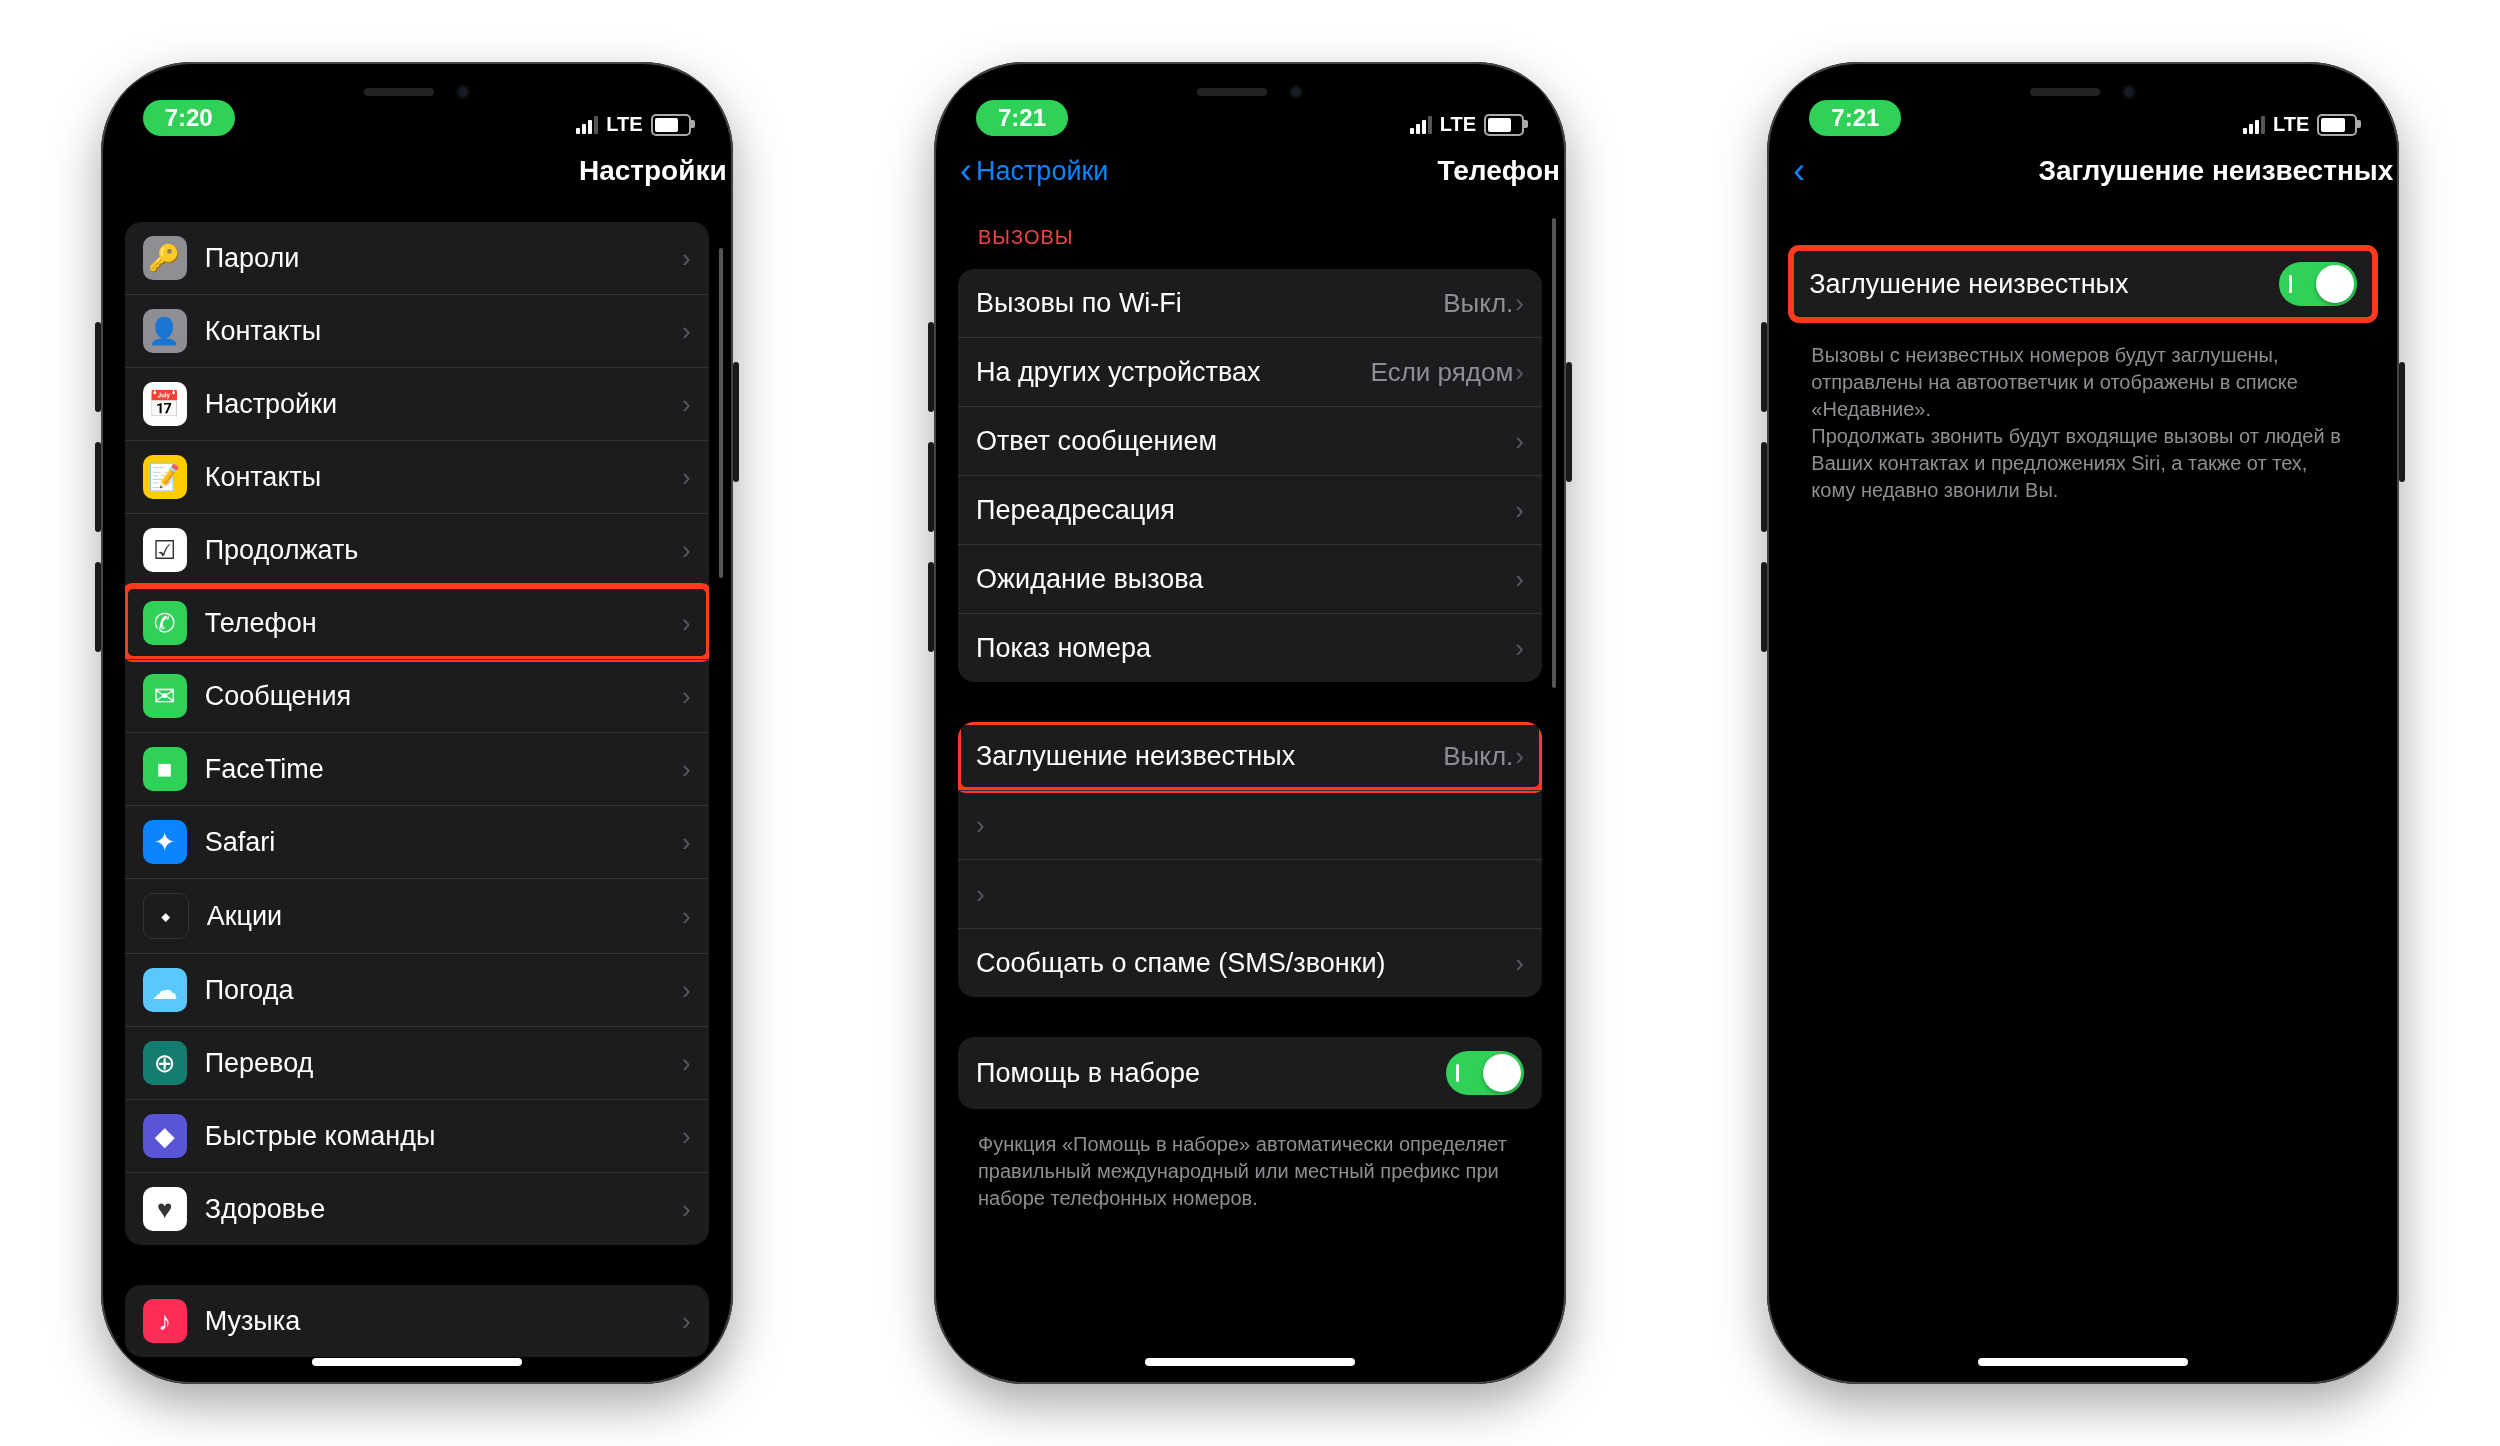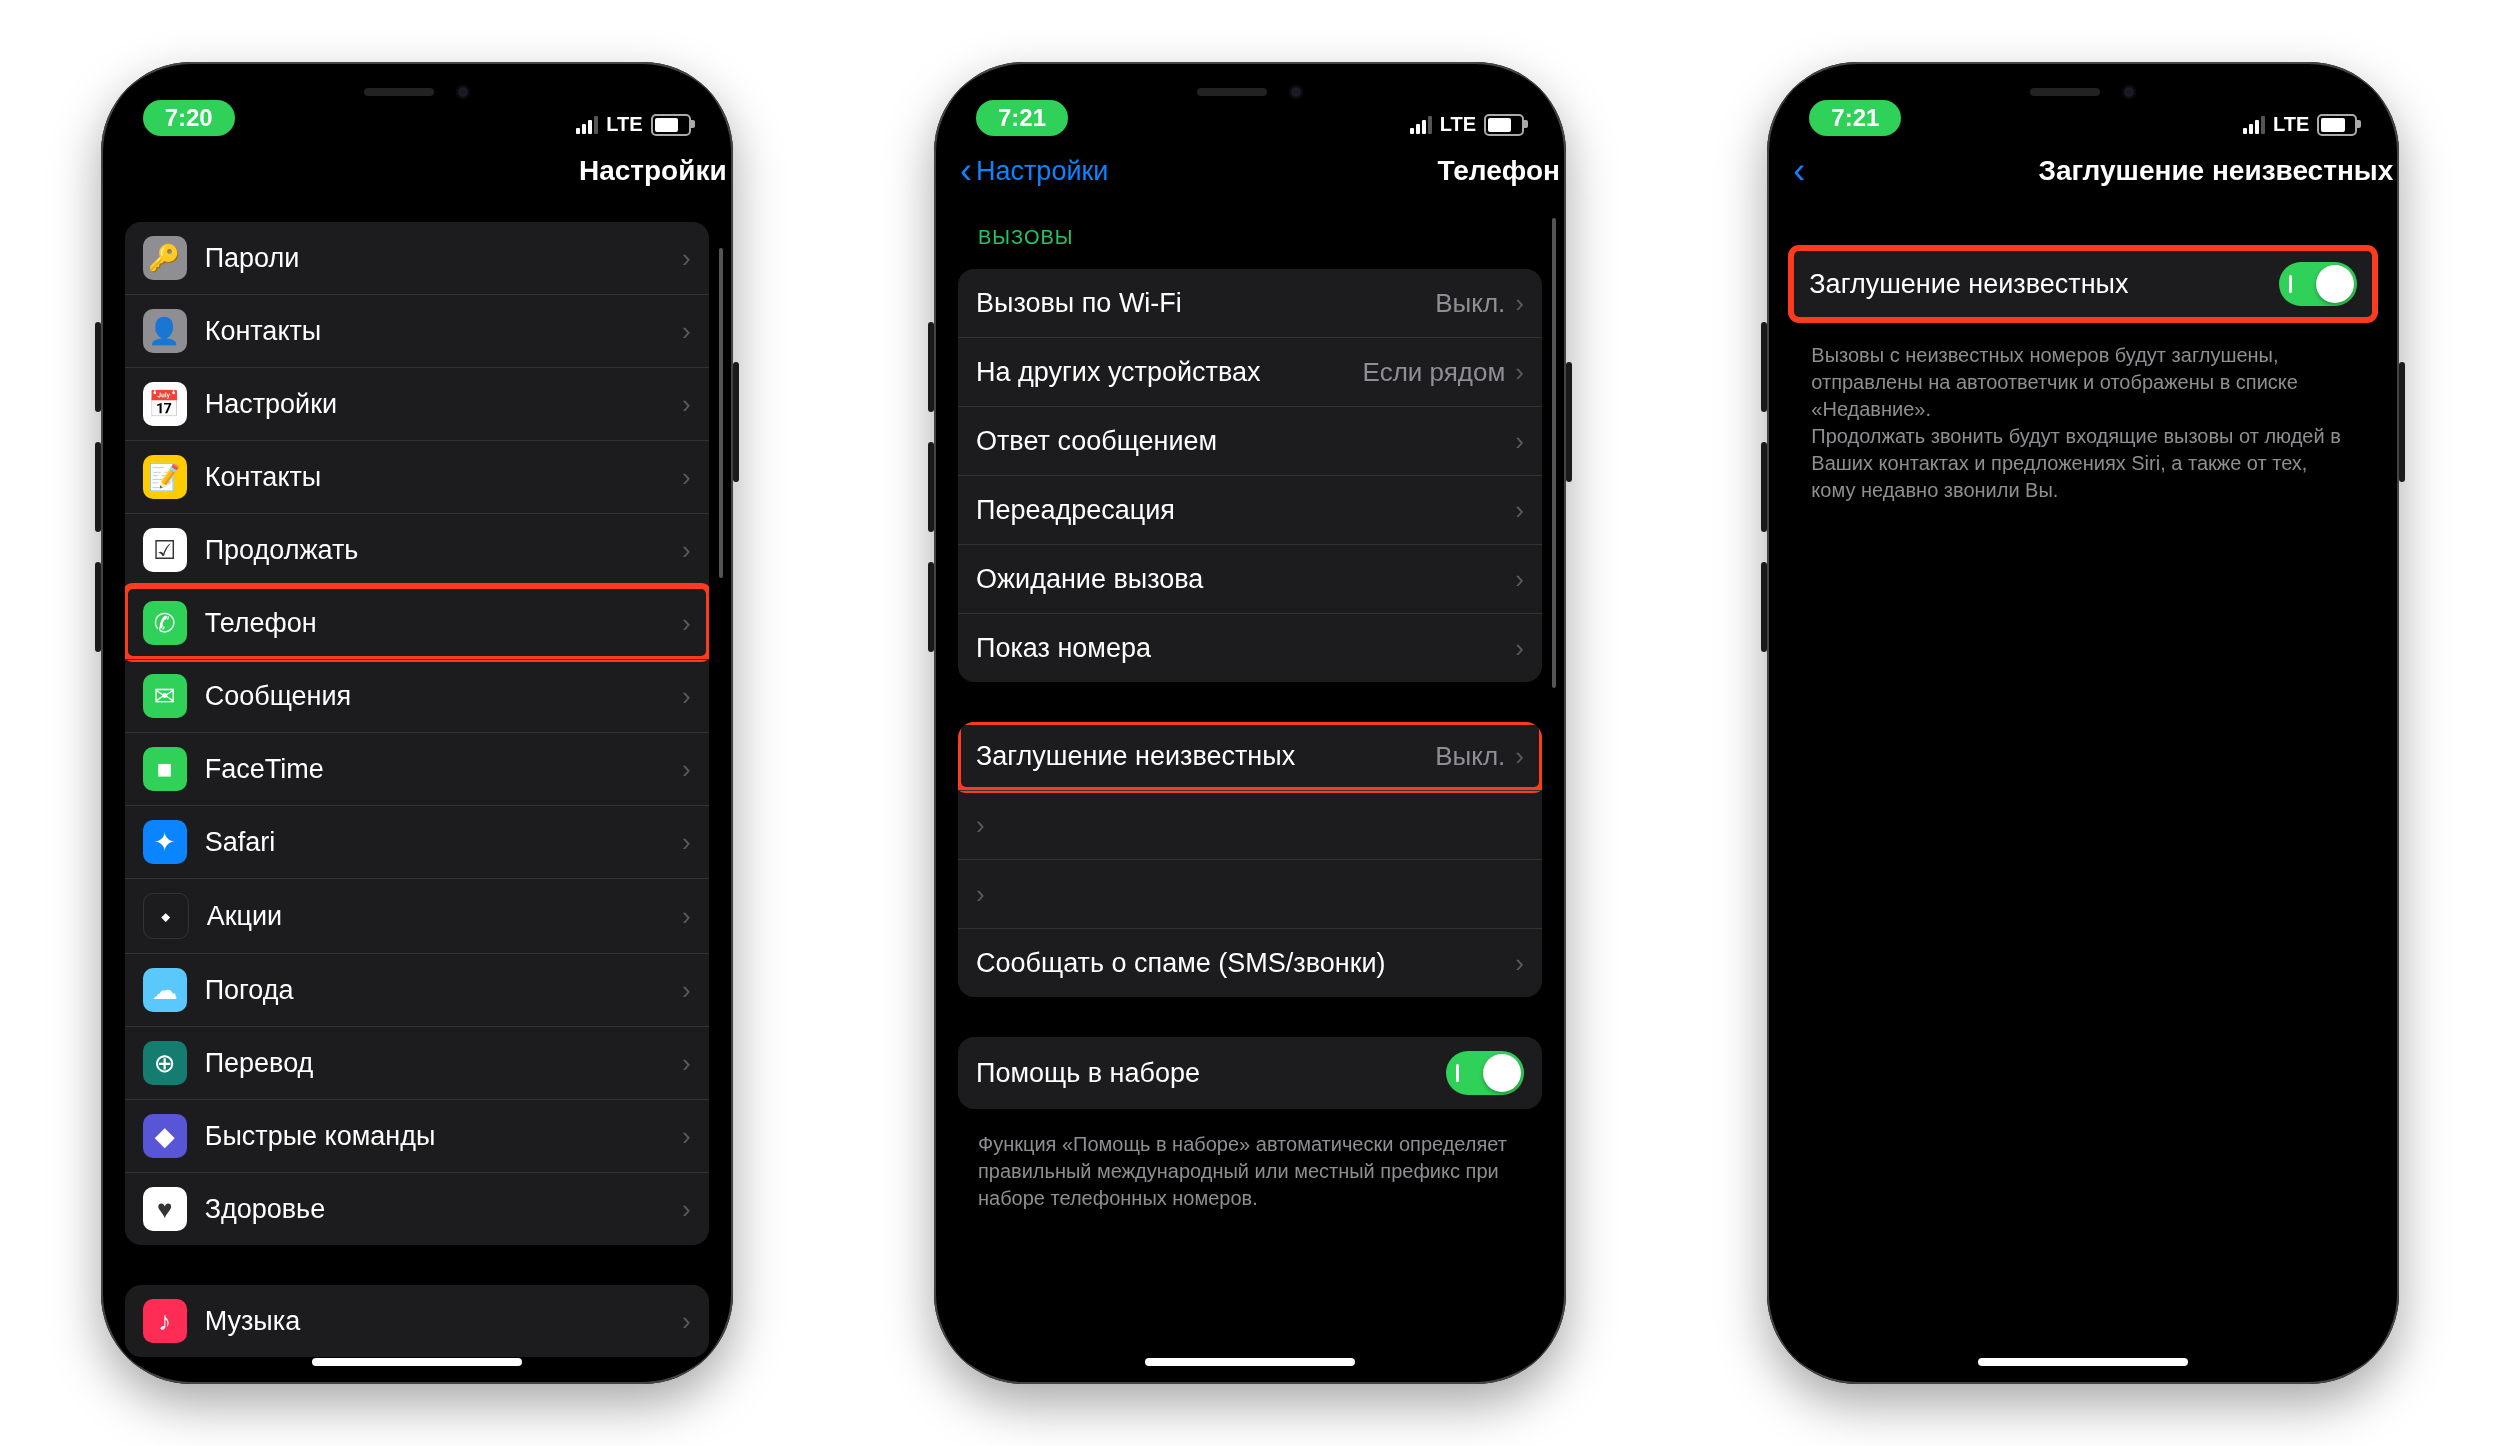--- a/index.html
+++ b/index.html
@@ -24,23 +24,23 @@
   .batt i{position:absolute;left:2px;top:2px;bottom:2px;width:65%;background:#fff;border-radius:2px;}
   .navbar{height:70px;display:flex;align-items:center;justify-content:flex-end;position:relative;font-size:28px;font-weight:600;}
   .navbar .back{position:absolute;left:20px;display:flex;align-items:center;gap:4px;color:#0a84ff;font-size:27px;font-weight:400;}
   .navbar .chev{font-size:36px;line-height:1;font-weight:300;}
   .content{position:absolute;top:140px;bottom:0;left:0;right:0;overflow:hidden;padding:0 18px;}
   .group{background:#1c1c1e;border-radius:16px;margin:14px 0;overflow:hidden;}
   .row{display:flex;align-items:center;padding:14px 18px;min-height:40px;position:relative;font-size:27px;}
   .row + .row{border-top:1px solid #333;}
   .row .ico{width:44px;height:44px;border-radius:10px;margin-right:18px;display:flex;align-items:center;justify-content:center;font-size:26px;flex-shrink:0;}
   .row .label{flex:1;color:#fff;white-space:nowrap;overflow:hidden;text-overflow:ellipsis;}
-  .row .val{color:#8e8e93;margin-right:10px;font-size:26px;}
+  .row .val{color:#8e8e93;margin-right:2px;font-size:26px;}
   .row .chev-r{color:#5a5a5e;font-size:26px;font-weight:300;}
-  .section-h{color:#22c55e;font-size:20px;letter-spacing:1px;padding:18px 20px 6px;text-transform:uppercase;}
+  .section-h{color:#ef4444;font-size:20px;letter-spacing:1px;padding:18px 20px 6px;text-transform:uppercase;}
   .footer-t{color:#8e8e93;font-size:20px;line-height:1.35;padding:8px 20px 20px;}
   .toggle{width:78px;height:44px;background:#30d158;border-radius:22px;position:relative;flex-shrink:0;}
   .toggle::before{content:"";position:absolute;left:10px;top:50%;transform:translateY(-50%);width:3px;height:18px;background:#fff;border-radius:2px;}
   .toggle .knob{position:absolute;right:3px;top:3px;width:38px;height:38px;background:#fff;border-radius:50%;box-shadow:0 2px 4px rgba(0,0,0,.3);}
   .hilite{outline:6px solid #ff3b1f;outline-offset:-3px;border-radius:8px;}
   .homebar{position:absolute;bottom:12px;left:50%;transform:translateX(-50%);width:210px;height:8px;background:#fff;border-radius:4px;z-index:6;}
   .scrollind{position:absolute;right:4px;width:4px;background:#555;border-radius:2px;}
   
   .c-gray{background:#8e8e93}.c-green{background:#30d158}.c-white{background:#fff;color:#333}.c-yellow{background:#ffcc00}.c-blue{background:#0a84ff}
   .c-dark{background:#1c1c1e;border:1px solid #333}.c-sky{background:#5ac8fa}.c-purple{background:#5856d6}

